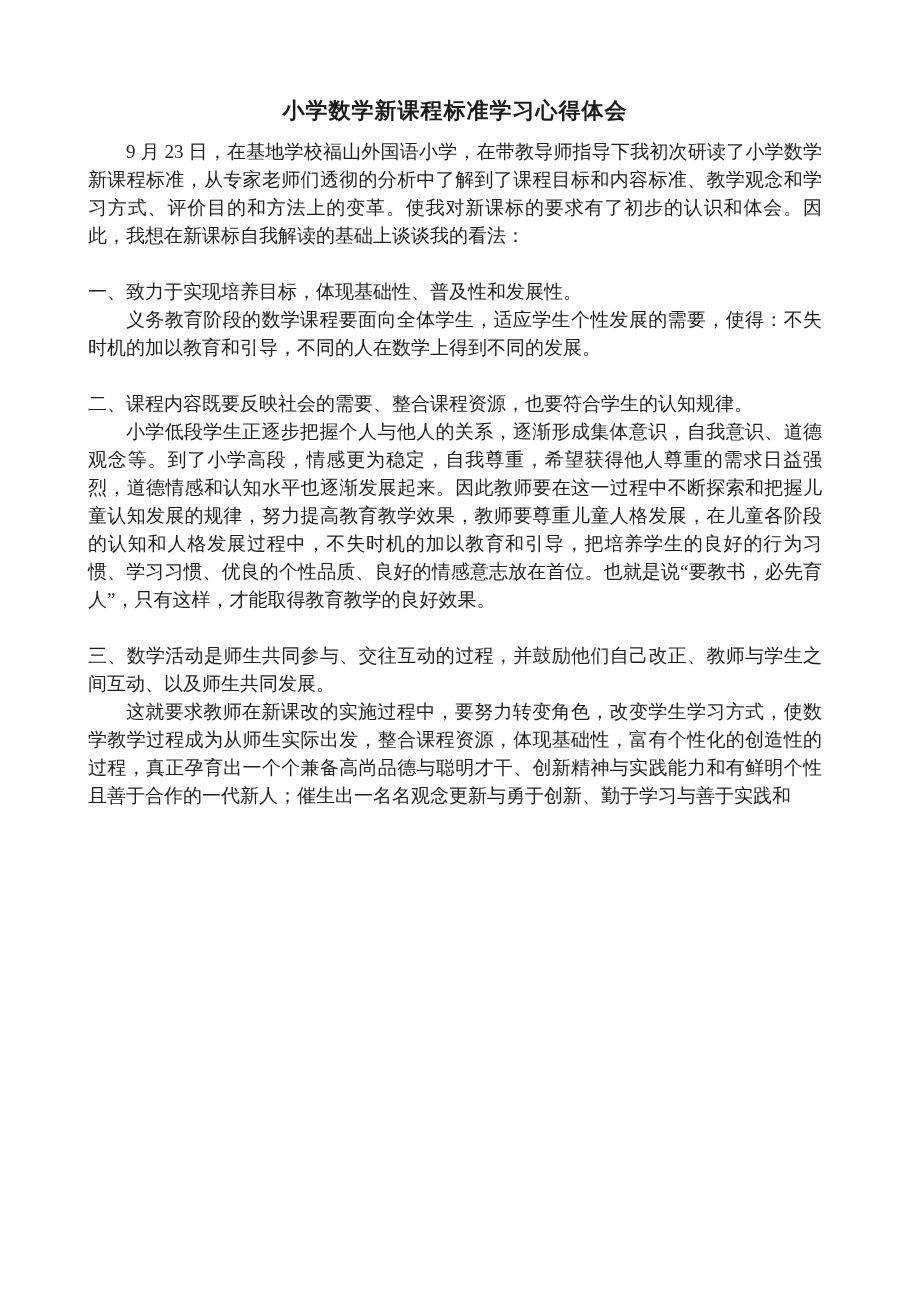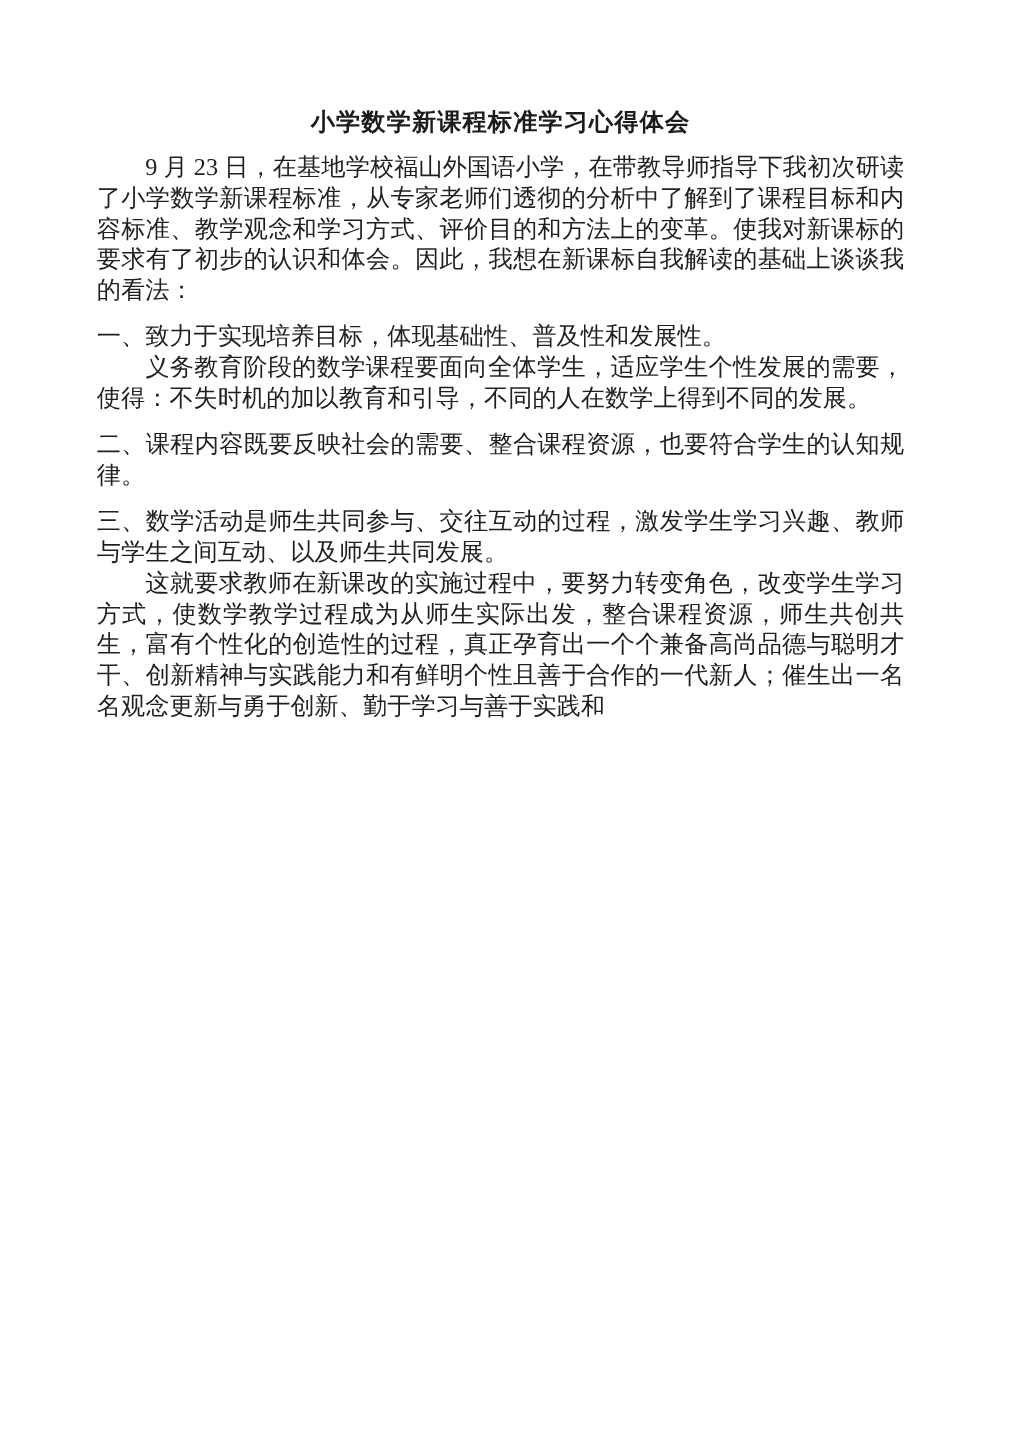--- a/index.html
+++ b/index.html
@@ -27,32 +27,32 @@
     text-align: center;
     font-family: Liberation Serif, serif;
     font-weight: bold;
     font-size: 22px;
     line-height: 28px;
     letter-spacing: 1px;
     color: #1c1c1c;
   }
   .para {
     margin: 0;
-    font-size: 22px;
+    font-size: 19px;
     line-height: 28px;
     text-align: justify;
     text-justify: inter-character;
     word-break: break-all;
     color: #1f1f1f;
   }
   .para.body {
     text-indent: 2em;
   }
   .para.heading {
-    margin-top: 14px;
+    margin-top: 28px;
     text-indent: 0;
   }
 </style>
 </head>
 <body>
 
 <div class="page">
   <div class="content">
     <h1 class="doc-title">小学数学新课程标准学习心得体会</h1>
 
@@ -60,18 +60,19 @@
 
     <p class="para heading">一、致力于实现培养目标，体现基础性、普及性和发展性。</p>
 
     <p class="para body">义务教育阶段的数学课程要面向全体学生，适应学生个性发展的需要，使得：不失时机的加以教育和引导，不同的人在数学上得到不同的发展。</p>
 
 
 
 
     <p class="para heading">二、课程内容既要反映社会的需要、整合课程资源，也要符合学生的认知规律。</p>
 
+    <p class="para body">小学低段学生正逐步把握个人与他人的关系，逐渐形成集体意识，自我意识、道德观念等。到了小学高段，情感更为稳定，自我尊重，希望获得他人尊重的需求日益强烈，道德情感和认知水平也逐渐发展起来。因此教师要在这一过程中不断探索和把握儿童认知发展的规律，努力提高教育教学效果，教师要尊重儿童人格发展，在儿童各阶段的认知和人格发展过程中，不失时机的加以教育和引导，把培养学生的良好的行为习惯、学习习惯、优良的个性品质、良好的情感意志放在首位。也就是说“要教书，必先育人”，只有这样，才能取得教育教学的良好效果。</p>
 
-    <p class="para heading">三、数学活动是师生共同参与、交往互动的过程，激发学生学习兴趣、教师与学生之间互动、以及师生共同发展。</p>
+    <p class="para heading">三、数学活动是师生共同参与、交往互动的过程，并鼓励他们自己改正、教师与学生之间互动、以及师生共同发展。</p>
 
-    <p class="para body">这就要求教师在新课改的实施过程中，要努力转变角色，改变学生学习方式，使数学教学过程成为从师生实际出发，整合课程资源，师生共创共生，富有个性化的创造性的过程，真正孕育出一个个兼备高尚品德与聪明才干、创新精神与实践能力和有鲜明个性且善于合作的一代新人；催生出一名名观念更新与勇于创新、勤于学习与善于实践和</p>
+    <p class="para body">这就要求教师在新课改的实施过程中，要努力转变角色，改变学生学习方式，使数学教学过程成为从师生实际出发，整合课程资源，体现基础性，富有个性化的创造性的过程，真正孕育出一个个兼备高尚品德与聪明才干、创新精神与实践能力和有鲜明个性且善于合作的一代新人；催生出一名名观念更新与勇于创新、勤于学习与善于实践和</p>
   </div>
 </div>
 
 </body></html>

